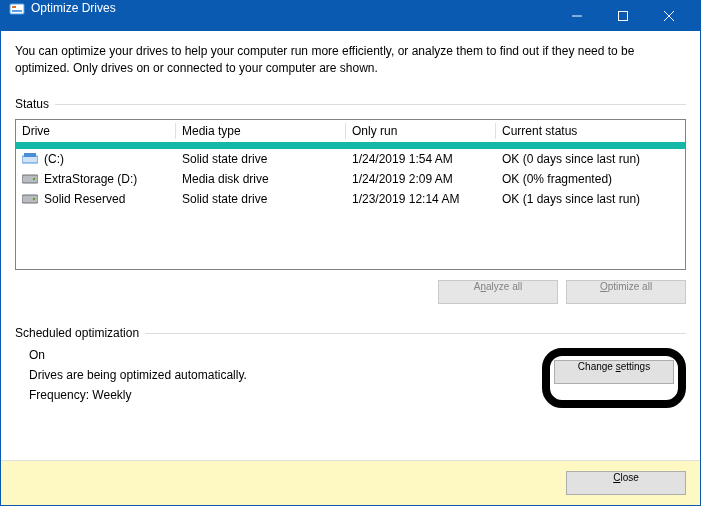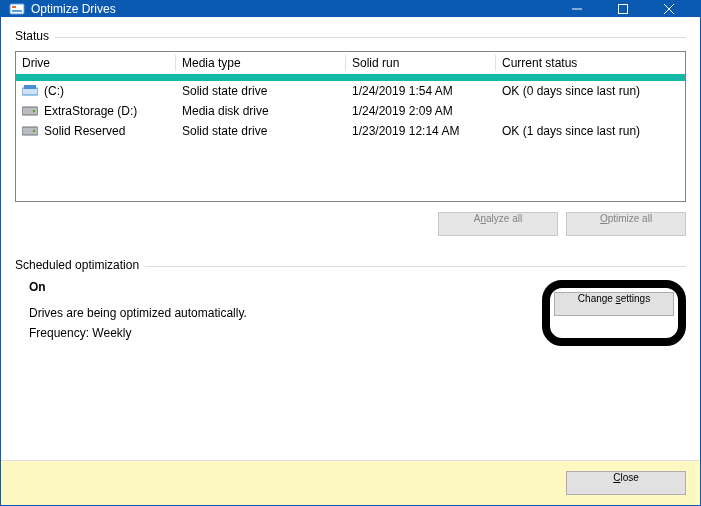--- a/index.html
+++ b/index.html
@@ -4,22 +4,22 @@
 <style>
   * { box-sizing: border-box; font-family: "Segoe UI", Tahoma, sans-serif; }
   body { margin: 0; background: #fff; }
   .window {
     width: 701px; height: 506px;
     border: 1px solid #0b5ab1;
     display: flex; flex-direction: column;
     background: #fff;
   }
   .titlebar {
-    height: 16px; background: #0b5ab1; color: #fff;
-    display: flex; align-items: center; padding: 0 8px 0 8px;
+    height: 30px; background: #0b5ab1; color: #fff;
+    display: flex; align-items: flex-start; padding: 0 8px 0 8px;
     font-size: 12px;
   }
   .titlebar .icon { width: 16px; height: 16px; margin-right: 6px; }
   .titlebar .title { flex: 0 0 auto; }
   .titlebar .spacer { flex: 1; }
   .winbtn {
     width: 46px; height: 30px; display: flex; align-items: center; justify-content: center;
     color: #fff;
   }
   .content { padding: 12px 14px 0 14px; font-size: 12px; color: #000; flex: 1; display: flex; flex-direction: column; }
@@ -49,21 +49,21 @@
   .button {
     min-width: 120px; height: 24px; font-size: 10px;
     border: 1px solid #adadad; background: #e1e1e1;
     display: flex; align-items: flex-start; justify-content: center;
     padding: 0 14px; color: #000;
   }
   .button.disabled { color: #838383; background: #e6e6e6; border-color: #c9c9c9; }
   .sched { margin-top: 22px; }
   .sched-body { display: flex; padding: 6px 0 0 14px; }
   .sched-text { flex: 1; font-size: 12px; }
-  .sched-on { font-weight: 700; margin-bottom: 12px; }
+  .sched-on { font-weight: 400; margin-bottom: 6px; }
   .sched-line { margin-bottom: 6px; }
   .highlight-box {
     border: 8px solid #000000; border-radius: 20px; padding: 4px;
   }
   .footer {
     border-top: 1px solid #dfdfdf; padding: 10px 14px;
     display: flex; justify-content: flex-end; background: #fef9c3;
   }
   .u { text-decoration: underline; }
 </style>
@@ -93,31 +93,32 @@
     </div>
     <div class="winbtn close">
       <svg width="10" height="10" viewBox="0 0 10 10">
           <line x1="0" y1="0" x2="10" y2="10" stroke="#fff" stroke-width="1"></line>
           <line x1="10" y1="0" x2="0" y2="10" stroke="#fff" stroke-width="1"></line>
         </svg>
     </div>
   </div>
 
   <div class="content">
+    <div class="intro">You can optimize your drives to help your computer run more efficiently, or analyze them to find out if they need to be optimized. Only drives on or connected to your computer are shown.</div>
 
     <div class="group-label">
       <span>Status</span>
       <span class="line"></span>
     </div>
 
     <div class="table-wrap">
       <div class="thead">
         <div class="th col-drive">Drive</div>
         <div class="th col-media">Media type</div>
-        <div class="th col-last">Solid run</div>
+        <div class="th col-last">Only run</div>
         <div class="th col-status">Current status</div>
       </div>
       <div class="tbody">
         <div class="trow">
           <div class="td col-drive drive-cell">
             <span class="drive-icon">
               <svg viewBox="0 0 16 12" width="16" height="12">
                   <rect x="0" y="3" width="16" height="7" rx="1" fill="#cfe3f7" stroke="#4a8fd6"></rect>
                   <rect x="2" y="0" width="12" height="4" fill="#4a8fd6"></rect>
                 </svg>
@@ -133,20 +134,21 @@
             <span class="drive-icon">
               <svg viewBox="0 0 16 12" width="16" height="12">
                   <rect x="0" y="2" width="16" height="8" rx="1" fill="#b9bcc0" stroke="#6d7075"></rect>
                   <circle cx="12" cy="6" r="1.2" fill="#5aa32a"></circle>
                 </svg>
             </span>
             <span>ExtraStorage (D:)</span>
           </div>
           <div class="td col-media">Media disk drive</div>
           <div class="td col-last">1/24/2019 2:09 AM</div>
+          <div class="td col-status">OK (0% fragmented)</div>
         </div>
         <div class="trow">
           <div class="td col-drive drive-cell">
             <span class="drive-icon">
               <svg viewBox="0 0 16 12" width="16" height="12">
                   <rect x="0" y="2" width="16" height="8" rx="1" fill="#b9bcc0" stroke="#6d7075"></rect>
                   <circle cx="12" cy="6" r="1.2" fill="#5aa32a"></circle>
                 </svg>
             </span>
             <span>Solid Reserved</span>

